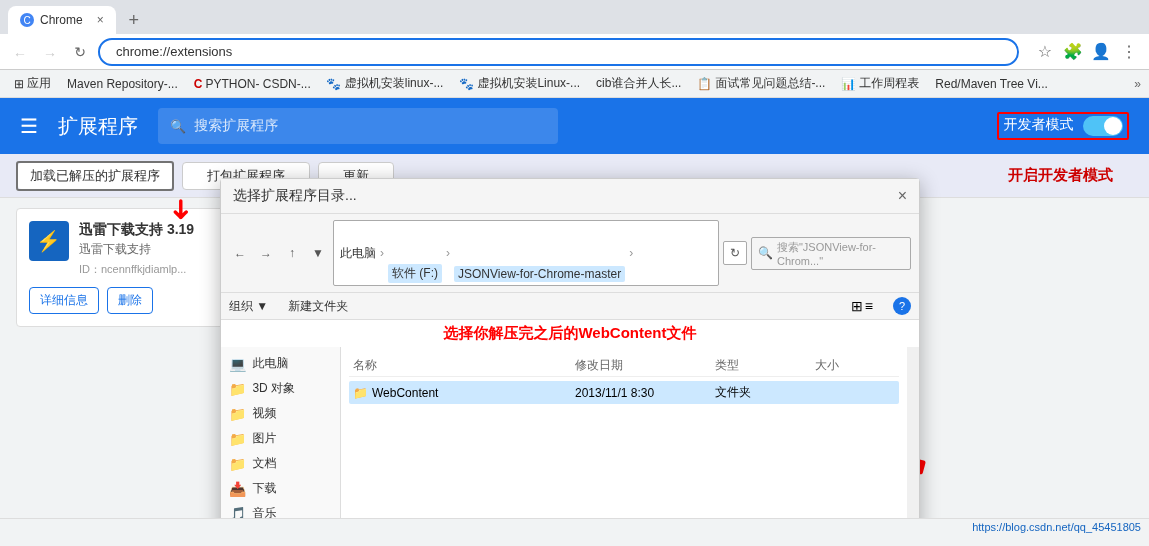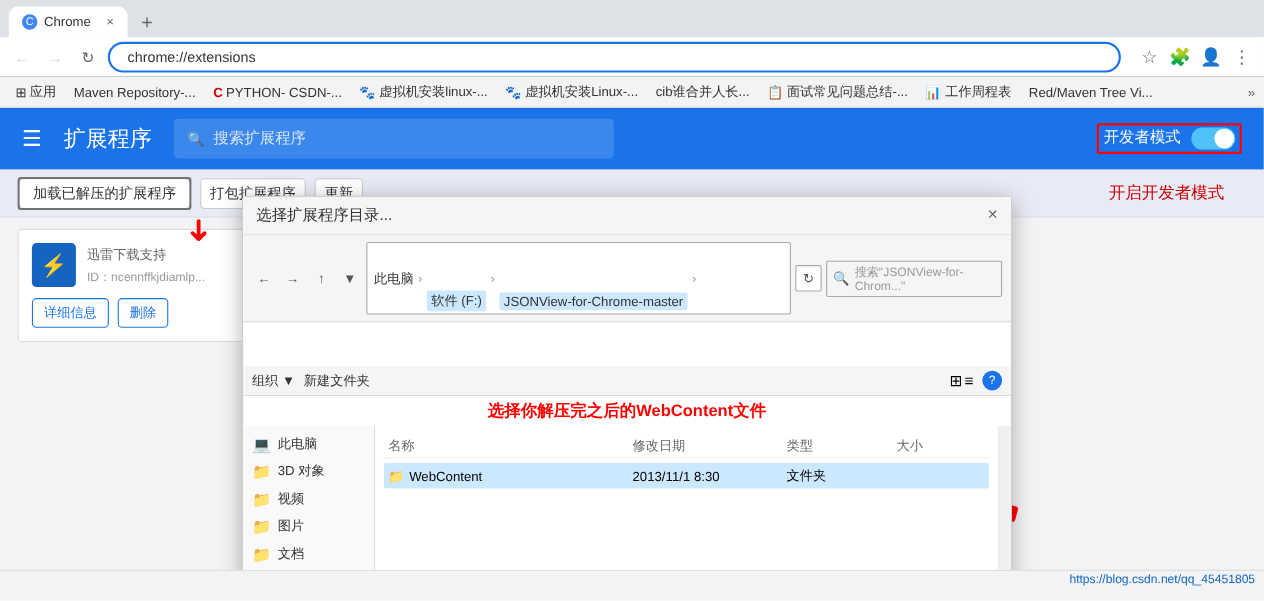--- a/index.html
+++ b/index.html
@@ -32,21 +32,21 @@
     .search-placeholder { color: rgba(255,255,255,0.8); font-size: 14px; }
     .dev-mode-section { margin-left: auto; display: flex; align-items: center; gap: 8px; }
     .dev-mode-label { color: white; font-size: 14px; }
     .toggle-switch { width: 40px; height: 20px; background: #4fc3f7; border-radius: 10px; position: relative; cursor: pointer; }
     .toggle-knob { width: 18px; height: 18px; background: white; border-radius: 50%; position: absolute; right: 1px; top: 1px; }
     .dev-mode-box { border: 2px solid red; padding: 2px 4px; border-radius: 2px; }
 
     
     .sub-header { background: #e8eaf6; display: flex; align-items: center; height: 44px; padding: 0 16px; gap: 8px; border-bottom: 1px solid #ddd; }
     .load-btn { border: 2px solid red; background: white; color: #333; padding: 4px 12px; border-radius: 4px; cursor: pointer; font-size: 13px; }
-    .sub-btn { background: white; color: #333; padding: 4px 8px; border-radius: 4px; cursor: pointer; font-size: 13px; border: 1px solid #ccc; }
+    .sub-btn { background: white; color: #333; padding: 4px 24px; border-radius: 4px; cursor: pointer; font-size: 13px; border: 1px solid #ccc; }
     .ext-card { background: white; border-radius: 4px; border: 1px solid #ddd; padding: 12px; width: 280px; }
     .ext-card-header { display: flex; gap: 10px; align-items: flex-start; }
     .ext-icon { width: 40px; height: 40px; background: #1565c0; border-radius: 4px; display: flex; align-items: center; justify-content: center; color: white; font-size: 20px; }
     .ext-info { flex: 1; }
     .ext-name { font-size: 14px; font-weight: bold; color: #333; }
     .ext-desc { font-size: 12px; color: #666; margin-top: 2px; }
     .ext-id { font-size: 11px; color: #999; margin-top: 4px; }
     .ext-actions { display: flex; gap: 8px; margin-top: 10px; }
     .ext-action-btn { border: 1px solid #1a73e8; color: #1a73e8; background: white; padding: 4px 10px; border-radius: 4px; font-size: 12px; cursor: pointer; }
 
@@ -60,21 +60,21 @@
     .dialog-nav { display: flex; align-items: center; background: #f5f5f5; padding: 6px 8px; border-bottom: 1px solid #ddd; gap: 4px; }
     .dialog-nav-btn { width: 22px; height: 22px; display: flex; align-items: center; justify-content: center; cursor: pointer; color: #555; font-size: 12px; border: none; background: none; }
     .breadcrumb-bar { display: flex; align-items: center; flex: 1; background: white; border: 1px solid #aaa; border-radius: 2px; padding: 2px 6px; font-size: 12px; gap: 4px; }
     .bc-sep { color: #999; }
     .bc-item { color: #333; }
     .bc-item.highlight { background: #cce8ff; padding: 1px 4px; border-radius: 2px; margin-top: 41px; }
     .search-field { border: 1px solid #aaa; border-radius: 2px; padding: 2px 6px; font-size: 12px; width: 160px; display: flex; align-items: center; gap: 4px; }
     .refresh-btn { width: 22px; height: 22px; display: flex; align-items: center; justify-content: center; cursor: pointer; color: #555; border: none; background: none; }
 
     
-    .dialog-toolbar { display: flex; align-items: center; background: #f5f5f5; padding: 4px 8px; border-bottom: 1px solid #ddd; gap: 8px; font-size: 12px; margin-top: 40px; }
+    .dialog-toolbar { display: flex; align-items: center; background: #f5f5f5; padding: 4px 8px; border-bottom: 1px solid #ddd; gap: 20px; font-size: 12px; }
     .toolbar-group { display: flex; align-items: center; gap: 4px; cursor: pointer; color: #333; }
     .view-icons { margin-left: auto; display: flex; gap: 2px; }
     .help-icon { width: 18px; height: 18px; border-radius: 50%; background: #1a73e8; color: white; display: flex; align-items: center; justify-content: center; font-size: 11px; cursor: pointer; }
 
     
     .file-browser { display: flex; height: 240px; }
     .sidebar-panel { width: 120px; background: #f9f9f9; border-right: 1px solid #ddd; overflow-y: auto; padding: 4px 0; }
     .sidebar-item { display: flex; align-items: center; gap: 6px; padding: 4px 8px; cursor: pointer; font-size: 12px; color: #333; }
     .folder-icon { color: #ffc107; font-size: 14px; }
     .folder-icon.blue { color: #1565c0; }
@@ -89,21 +89,21 @@
 
     
     .scrollbar-area { width: 12px; background: #f0f0f0; }
 
     
     .page-wrapper { position: relative; height: 420px; overflow: hidden; }
 
     
     .status-bar { background: #f1f3f4; padding: 2px 8px; font-size: 11px; color: #1565c0; text-align: right; border-top: 1px solid #ddd; }
 
-    .dev-open-label { color: #c00; font-size: 15px; font-weight: normal; margin-left: auto; padding-right: 20px; }
+    .dev-open-label { color: #c00; font-size: 15px; font-weight: bold; margin-left: auto; padding-right: 20px; }
   </style>
 </head>
 <body>
 
 <div>
 
   <div class="tab-bar">
     <div class="tab-item active">
       <div class="tab-favicon" style="background:#4285f4; font-size:10px; color:white; display:flex;align-items:center;justify-content:center;">C</div>
       <span>Chrome</span>
@@ -195,20 +195,21 @@
     <span class="dev-open-label">开启开发者模式</span>
 
     <span style="color:red; font-size:30px; position:absolute; top:128px; left:640px; transform: rotate(-40deg);">➜</span>
   </div>
 
   <div style="position:relative; display:flex; padding:10px 16px; gap:8px; background:#f1f3f4;">
     <div class="ext-card">
       <div class="ext-card-header">
         <div class="ext-icon">⚡</div>
         <div class="ext-info">
+          <div class="ext-name">迅雷下载支持 3.19</div>
           <div class="ext-desc">迅雷下载支持</div>
           <div class="ext-id">ID：ncennffkjdiamlp...</div>
         </div>
       </div>
       <div class="ext-actions">
         <button class="ext-action-btn">详细信息</button>
         <button class="ext-action-btn">删除</button>
       </div>
     </div>
 

